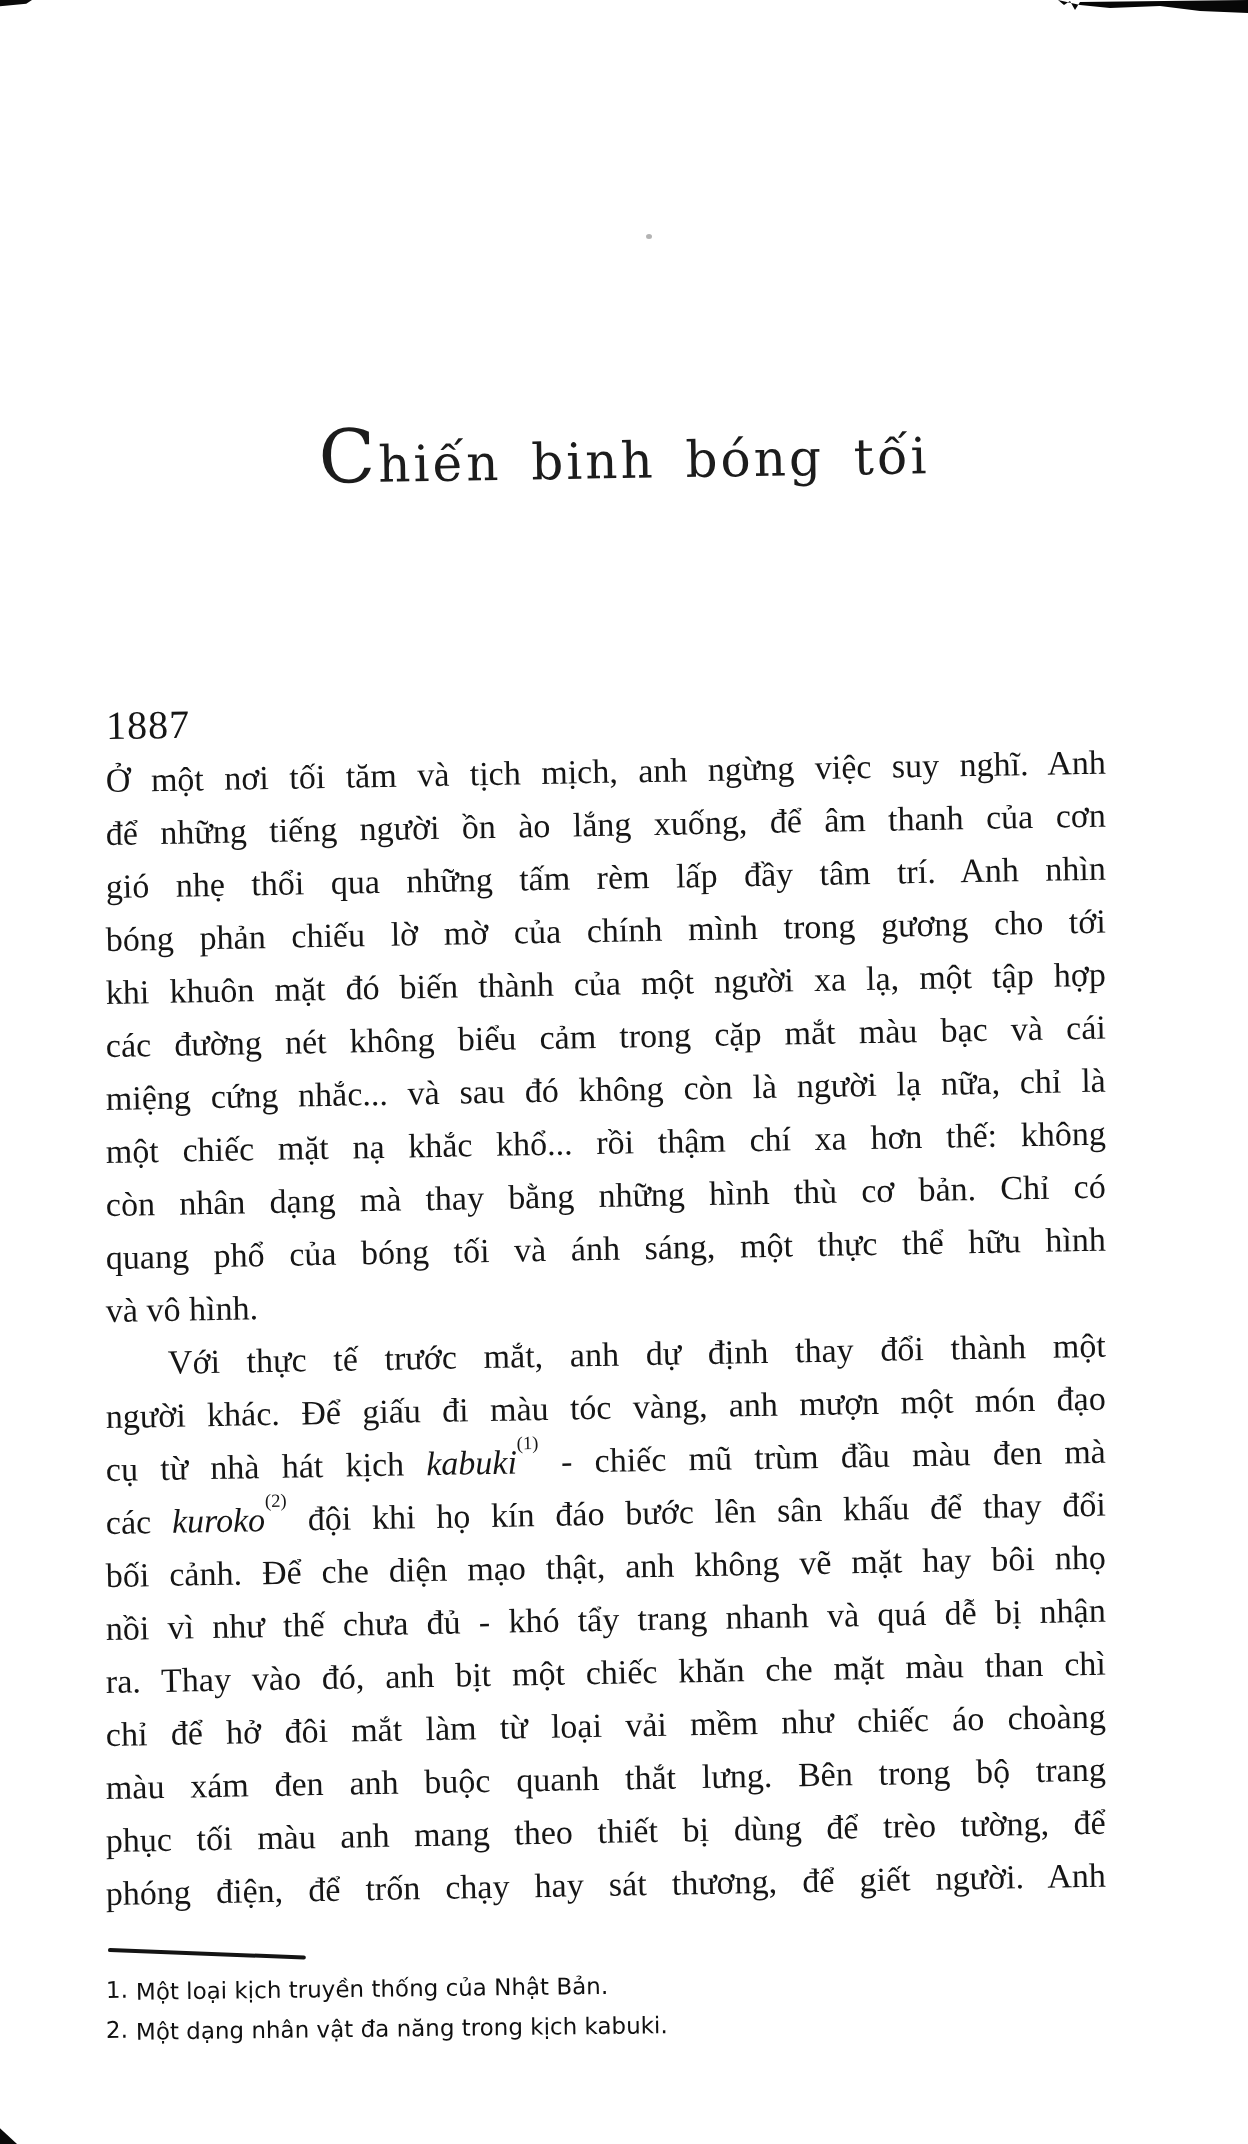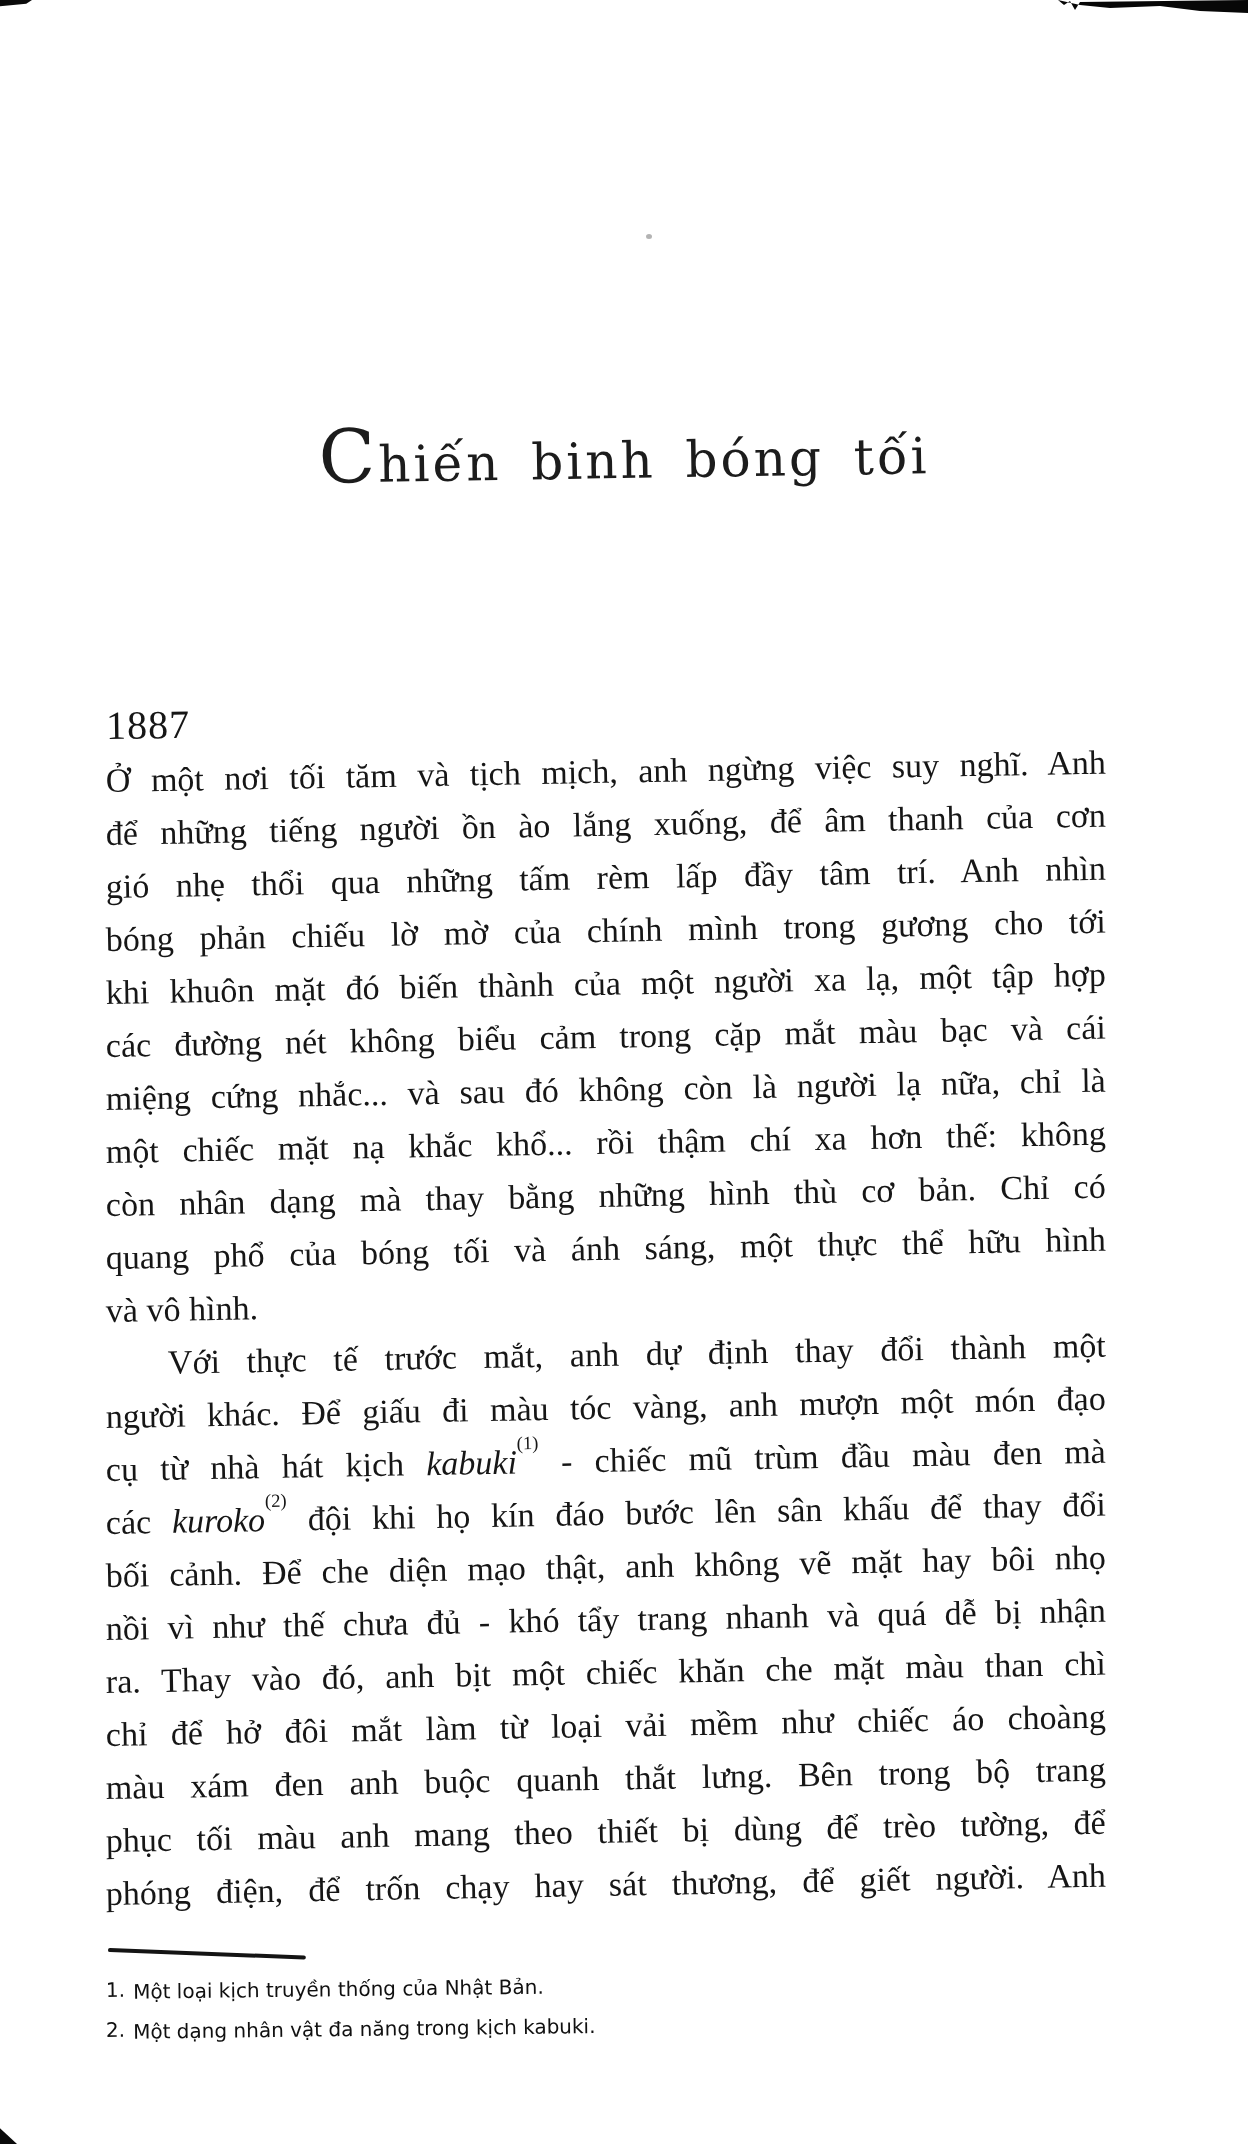--- a/index.html
+++ b/index.html
@@ -69,21 +69,21 @@
   .line i{font-style:italic;}
   .line sup{
     font-size:0.55em;line-height:0;
     position:relative;top:-0.62em;letter-spacing:0;
   }
 
   
   .footnotes{
     position:absolute;top:1942px;left:106px;width:760px;
     font-family:"DejaVu Sans", sans-serif;
-    font-size:20px;color:#101010;
+    font-size:23px;color:#101010;
   }
   .fn-rule{
     margin:6px 0 20px 2px;
     width:198px;height:4px;background:#141414;border-radius:2px;
     transform:rotate(2.2deg);transform-origin:0 50%;
   }
   .fn-row{
     line-height:40px;white-space:nowrap;
     transform:rotate(-0.7deg);transform-origin:0 50%;
   }

